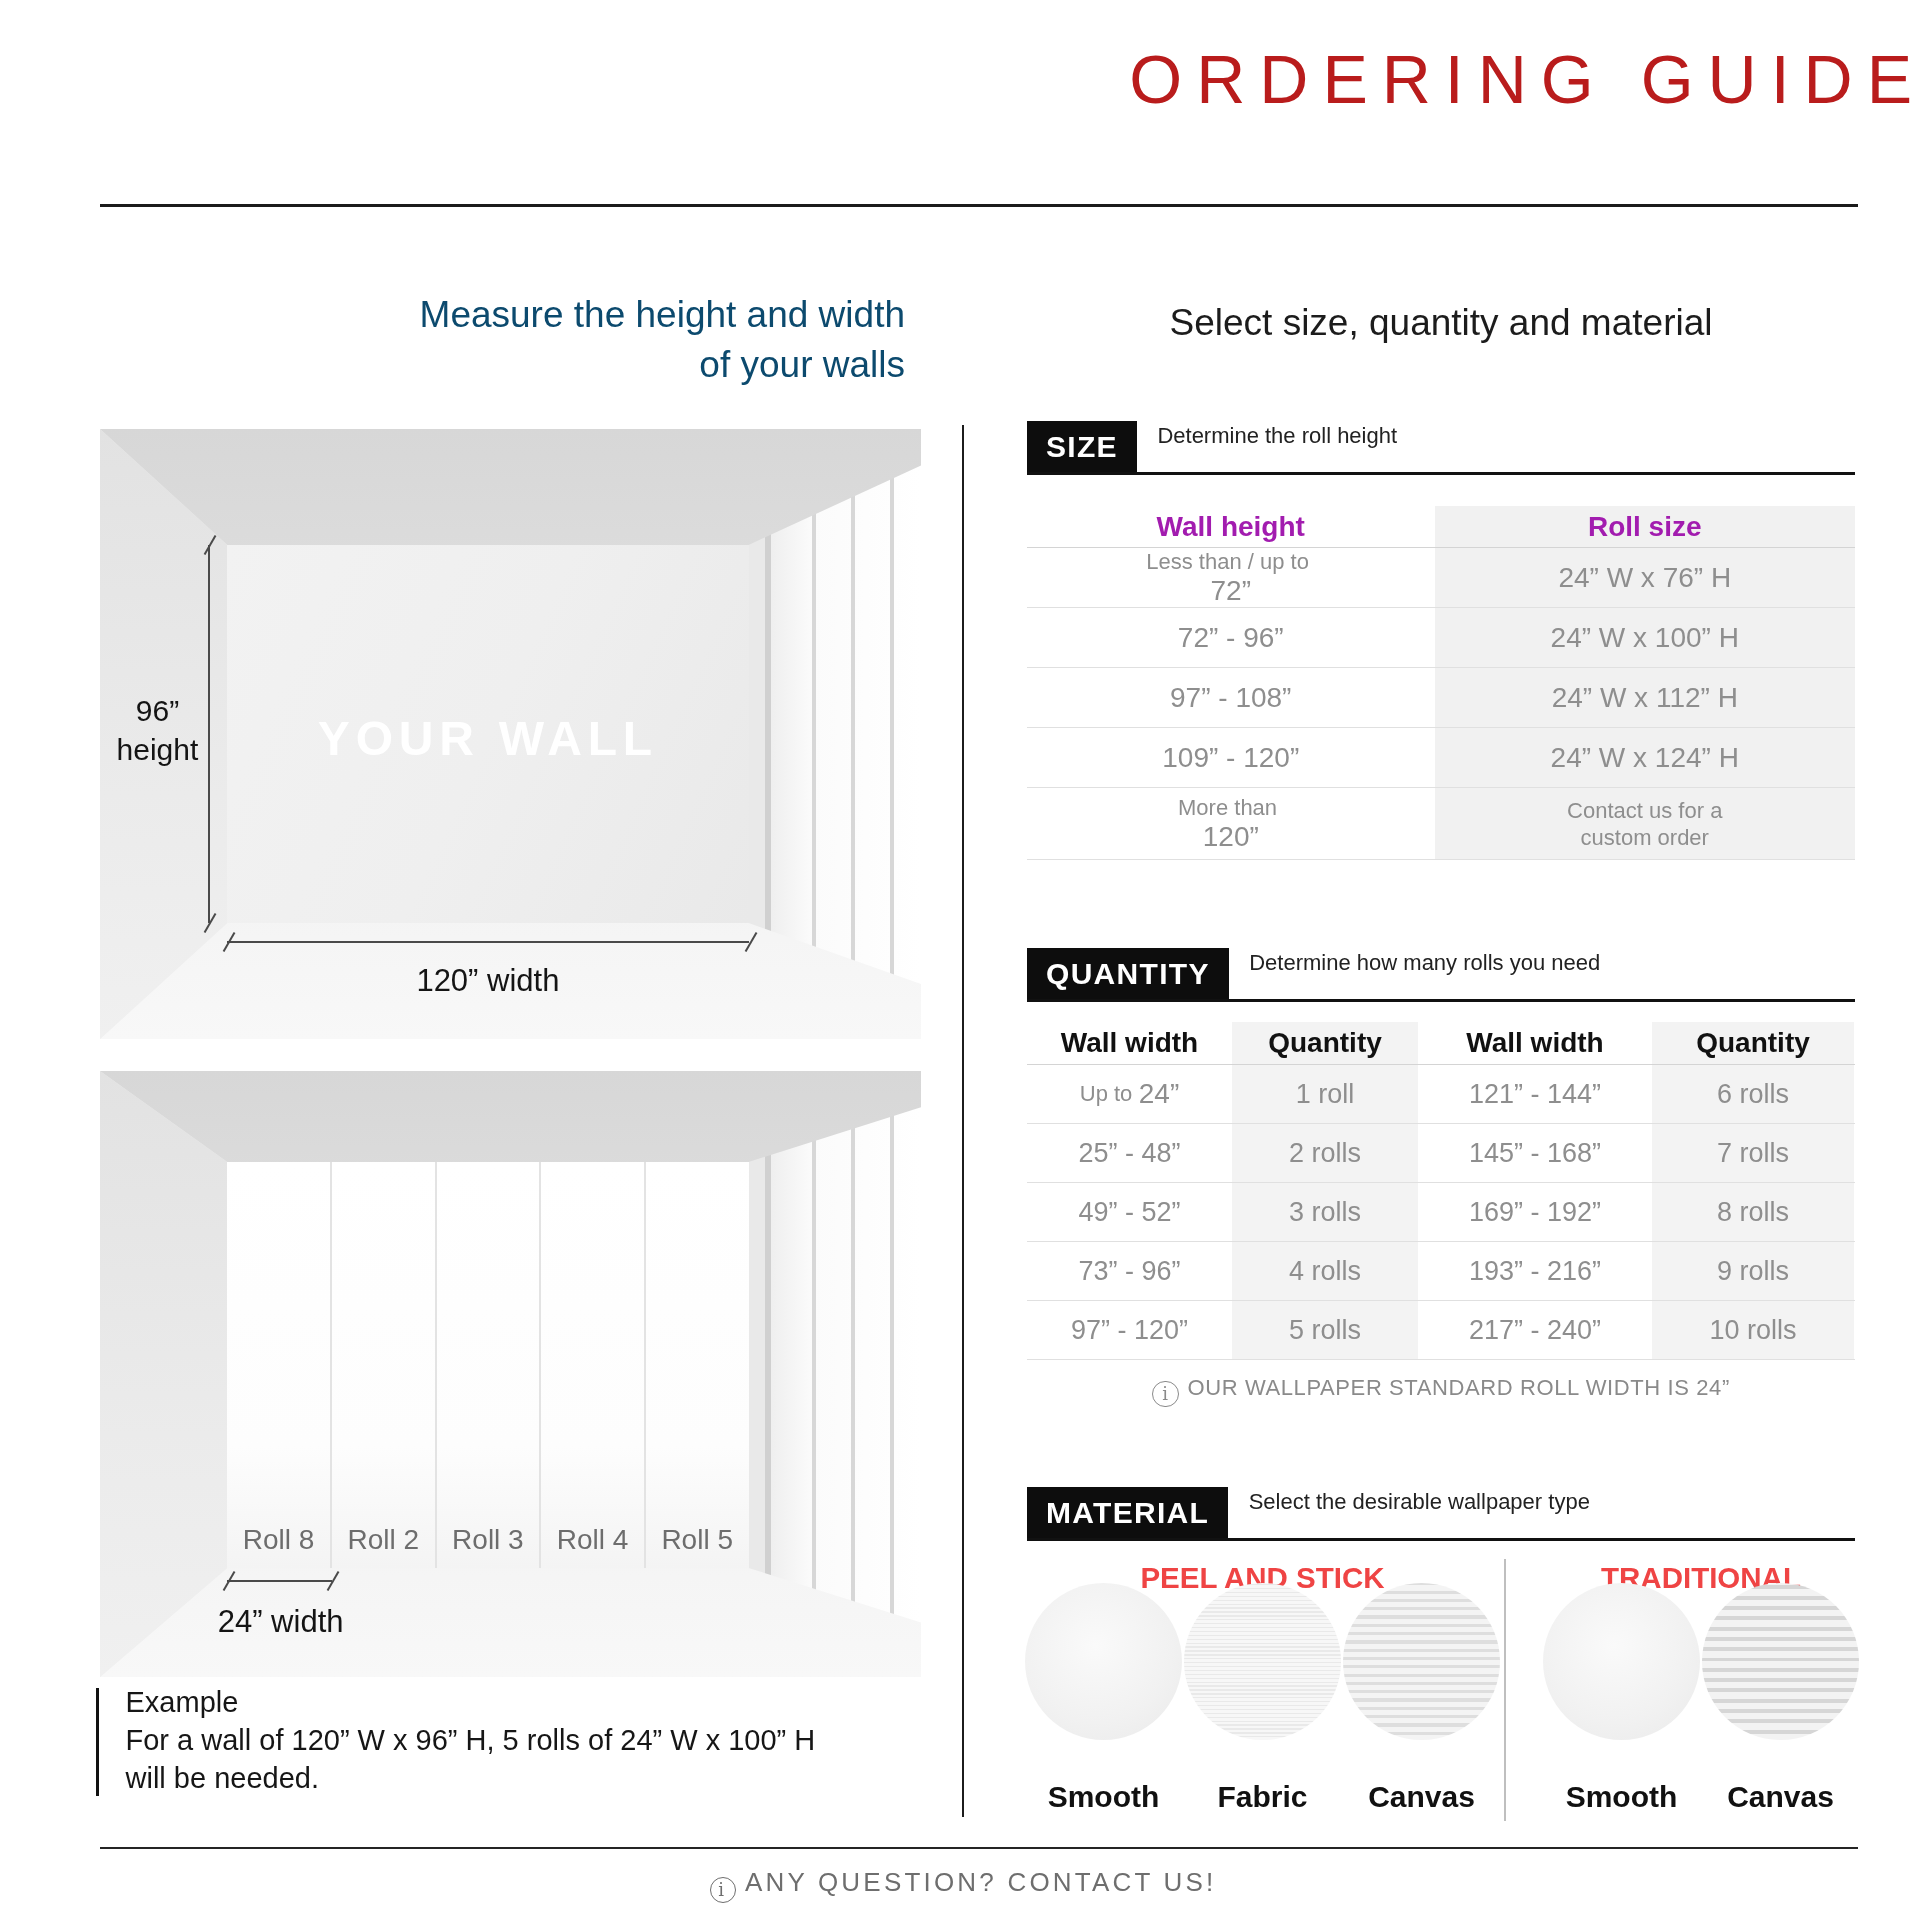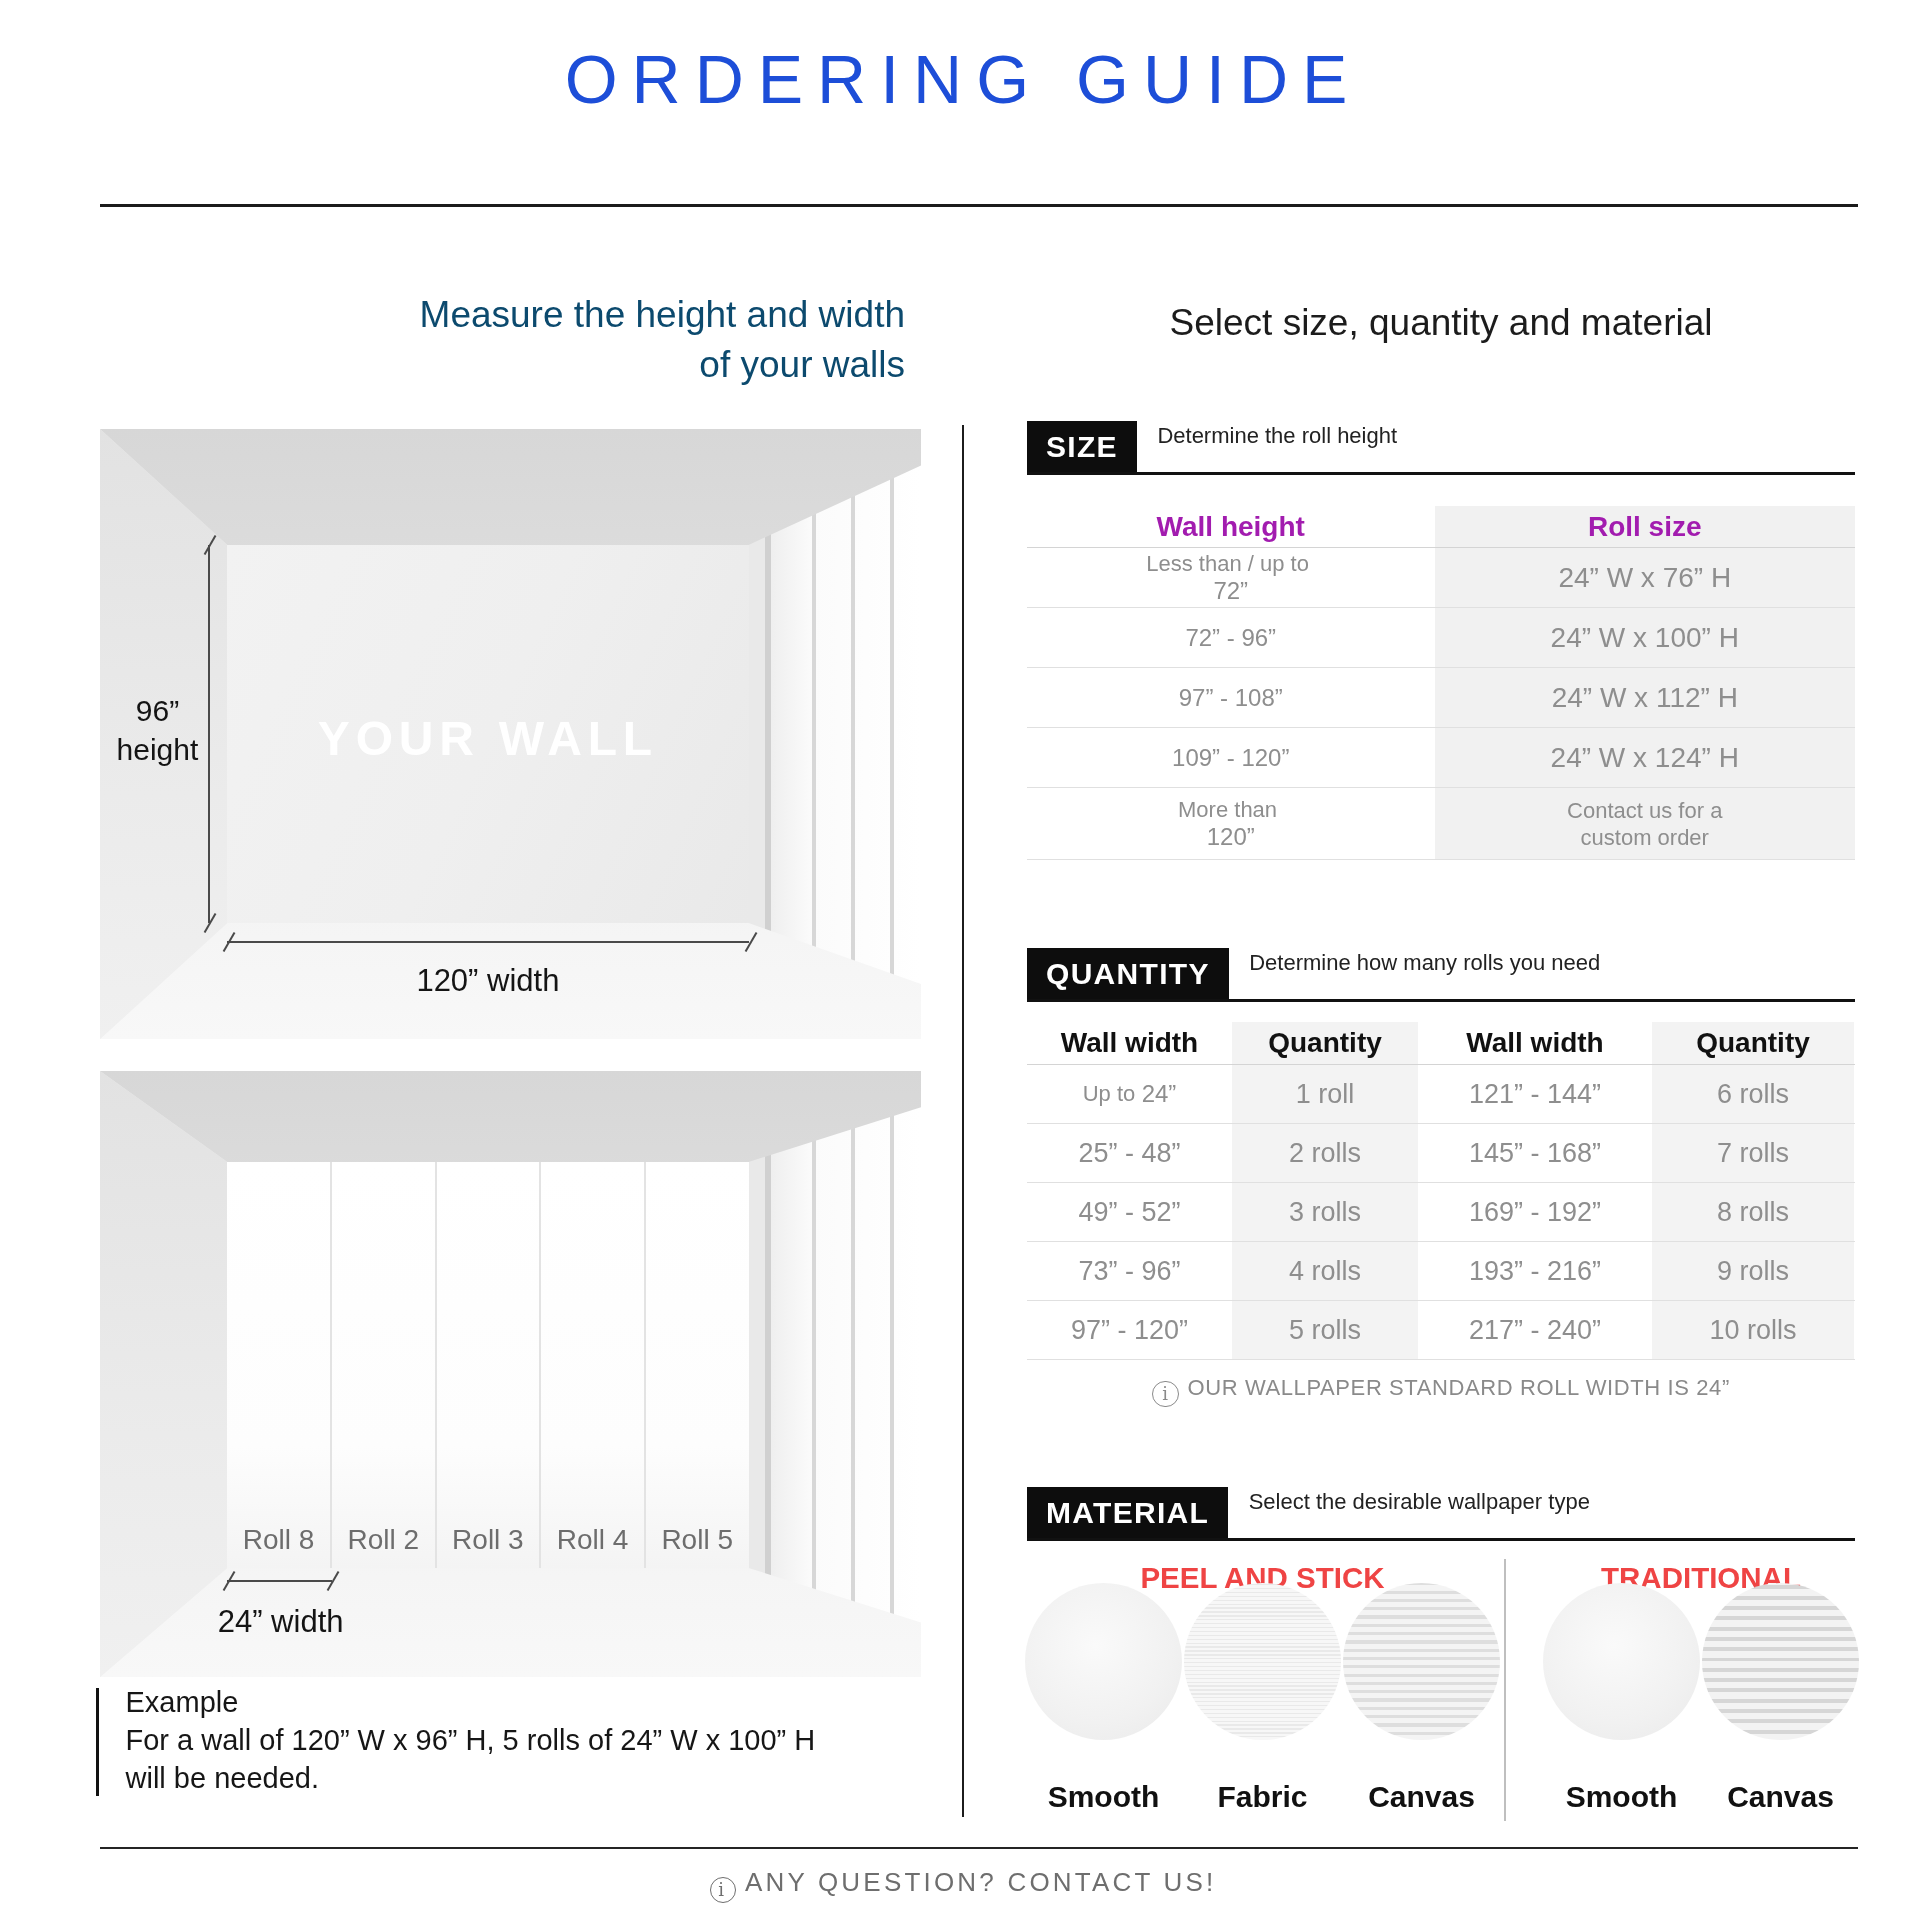--- a/index.html
+++ b/index.html
@@ -1,21 +1,21 @@
 <!DOCTYPE html>
 <html style="font-size:10.3px"><head>
 <meta charset="utf-8">
 <style>
   html,body{margin:0;padding:0;background:#ffffff;}
   body{font-family:"Liberation Sans","DejaVu Sans",sans-serif;color:#1a1a1a;}
   .page{position:relative;width:1926px;height:1926px;background:#ffffff;overflow:hidden;}
 
   
-  .page-title{position:absolute;top:40px;left:0;width:100%;text-align:center;
-    font-size:68px;font-weight:500;letter-spacing:14px;color:#1d4ed8;}
+  .page-title{position:absolute;top:40px;left:0;width:100%;text-align:right;
+    font-size:68px;font-weight:500;letter-spacing:14px;color:#b91c1c;}
   .top-rule{position:absolute;top:204px;left:100px;width:1758px;height:2.6px;background:#1b1b1b;}
 
   
   .left-heading{position:absolute;top:290px;left:84px;width:821px;text-align:right;
     font-size:37px;font-weight:500;line-height:50px;color:#0c4a6e;}
   .right-heading{position:absolute;top:302px;left:1027px;width:828px;text-align:center;
     font-size:37px;font-weight:500;color:#1c1c1c;}
 
   
   .main-divider{position:absolute;left:962px;top:425px;width:1.9px;height:1392px;background:#1c1c1c;}
@@ -77,21 +77,21 @@
   
   .size-table{position:absolute;left:1027px;top:506px;width:828px;}
   .st-row{display:flex;border-bottom:1.3px solid #e0e0e0;}
   .st-row.header{border-bottom:1.3px solid #d4d4d4;}
   .st-c1{width:408px;display:flex;align-items:center;justify-content:center;}
   .st-c2{width:421px;display:flex;align-items:center;justify-content:center;background:#f1f1f1;}
   .st-row.header .st-c1,.st-row.header .st-c2{height:41px;font-size:28px;font-weight:700;color:#a21caf;}
   .st-row.data .st-c1,.st-row.data .st-c2{height:59px;flex-direction:column;}
   .st-row.data.tall .st-c1,.st-row.data.tall .st-c2{height:71px;}
   .val-pre{font-size:22px;color:#8e8e8e;margin-right:6.4px;}
-  .val-main{font-size:24px;color:#8e8e8e;}
+  .val-main{font-size:28px;color:#8e8e8e;}
   .roll-val{font-size:28px;color:#8e8e8e;}
   .roll-val.small{font-size:22px;line-height:27px;width:231px;text-align:center;}
 
   
   .qty-table{position:absolute;left:1027px;top:1022px;width:828px;}
   .qt-row{display:flex;border-bottom:1.3px solid #e0e0e0;}
   .qt-row.header{border-bottom:1.3px solid #d4d4d4;}
   .qt-c{display:flex;align-items:center;justify-content:center;}
   .qt-c.c1{width:205px;}  .qt-c.c2{width:186px;background:#f3f3f3;}
   .qt-c.c3{width:234px;}  .qt-c.c4{width:202px;background:#f3f3f3;}

